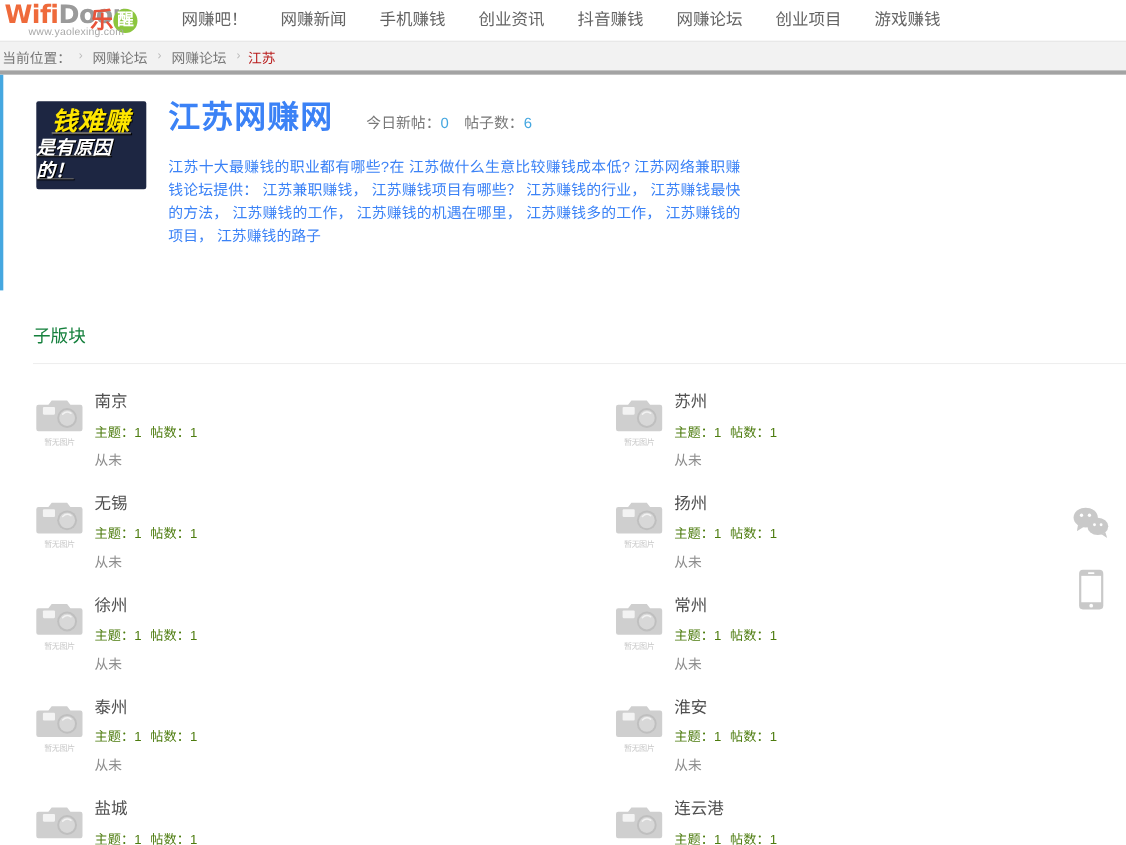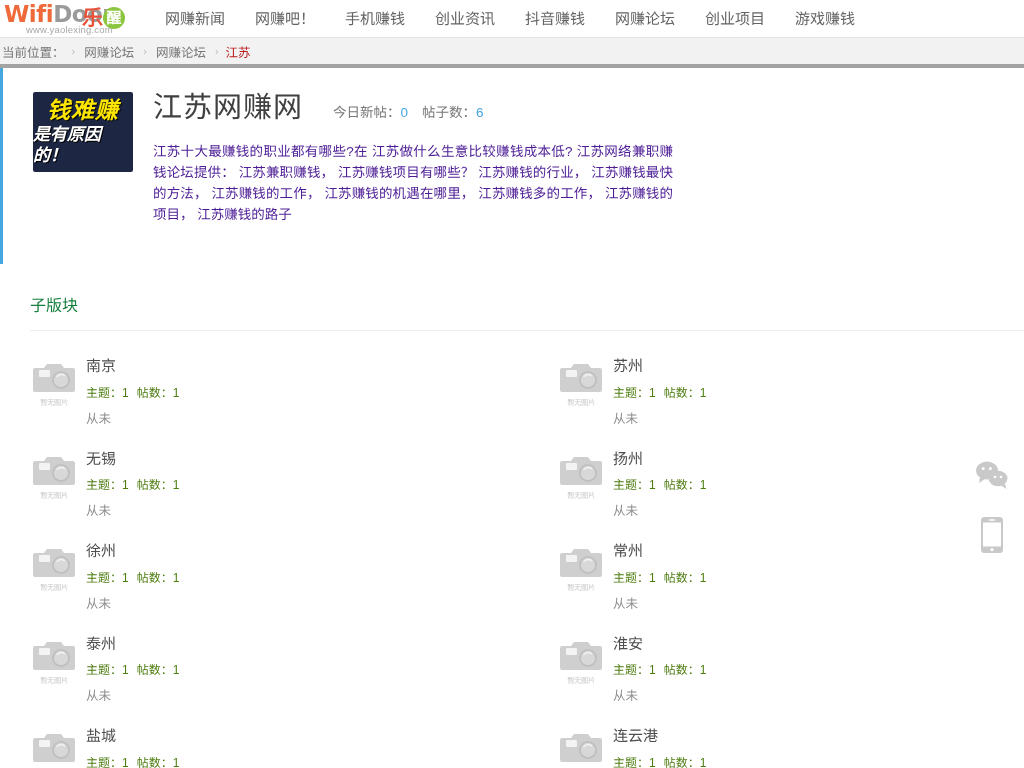--- a/index.html
+++ b/index.html
@@ -117,20 +117,21 @@
   .forum-icon {
     width: 100px; height: 80px;
     background: #1d2642;
     flex: 0 0 100px;
     border-radius: 2px;
     display: flex;
     flex-direction: column;
     align-items: center;
     justify-content: center;
     margin-top: 2px;
+    text-decoration: underline;
   }
   .forum-icon .l1 {
     color: #ffe600;
     font-size: 23px;
     font-weight: bold;
     font-style: italic;
     letter-spacing: 1px;
     line-height: 1.05;
     text-shadow: 1px 1px 0 #000;
   }
@@ -148,39 +149,39 @@
     margin-left: 20px;
     flex: 1;
     padding-right: 40px;
   }
   .banner-head {
     display: flex;
     align-items: baseline;
   }
   .forum-title {
     font-size: 29px;
-    color: #404040;
-    font-weight: normal;
+    color: #3b82f6;
+    font-weight: bold;
     margin: 0;
     line-height: 1.2;
     letter-spacing: 1px;
   }
   .forum-stats {
     margin-left: 30px;
     font-size: 13.5px;
     color: #777;
     white-space: nowrap;
   }
   .forum-stats .num { color: #45a7e0; }
   .forum-stats .gap { display: inline-block; width: 14px; }
   .forum-desc {
     margin-top: 16px;
     font-size: 13.5px;
     line-height: 21px;
-    color: #4c1d95;
+    color: #3b82f6;
     max-width: 520px;
     text-align: justify;
   }
 
   
   .section {
     padding: 0 0 0 30px;
     margin-top: 22px;
   }
   .section-title {
@@ -268,22 +269,22 @@
     <div class="logo-main">
       <span>Wifi<span class="grey">Door</span></span>
     </div>
     <div class="logo-cn">
       <span>乐</span><span class="ball">醒</span>
     </div>
     <div class="logo-url">www.yaolexing.com</div>
   </div>
 
   <nav class="nav">
+    <a href="#">网赚吧！</a>
     <a href="#">网赚新闻</a>
-    <a href="#">网赚吧！</a>
     <a href="#">手机赚钱</a>
     <a href="#">创业资讯</a>
     <a href="#">抖音赚钱</a>
     <a href="#">网赚论坛</a>
     <a href="#">创业项目</a>
     <a href="#">游戏赚钱</a>
   </nav>
 </div>
 
 <div class="crumb-wrap">

